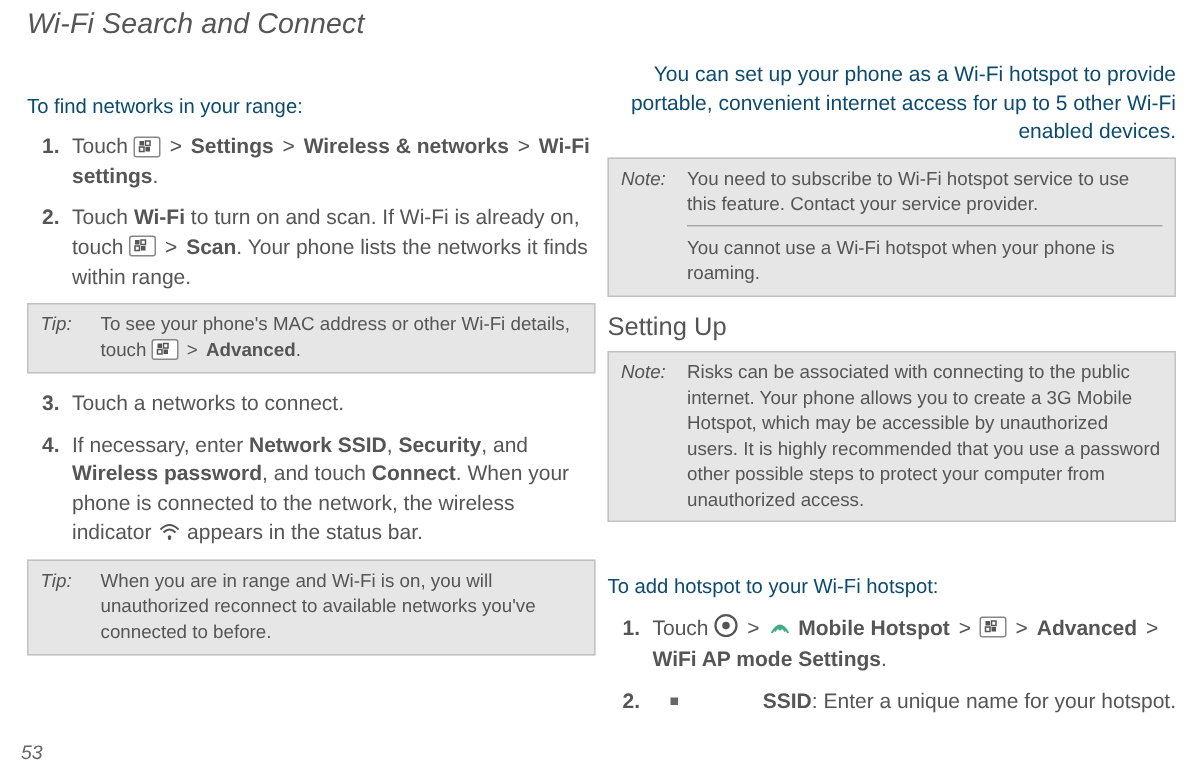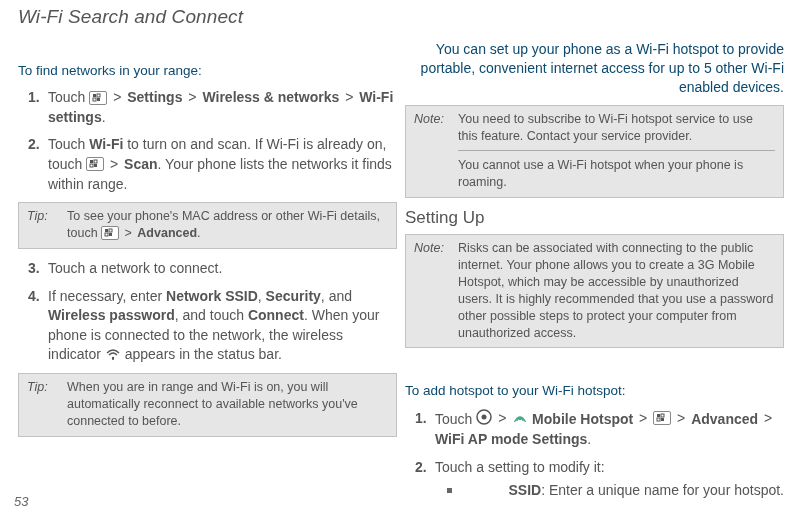--- a/index.html
+++ b/index.html
@@ -181,40 +181,40 @@
             </svg>
         </span>
         <span class="gt">&gt;</span>
         <span class="bold">Advanced</span><span>.</span>
       </div>
     </div>
 
     <ol start="3">
       <li>
         <span class="num">3.</span>
-        <span>Touch a network to connect.</span>
+        <span>Touch a networks to connect.</span>
       </li>
       <li>
         <span class="num">4.</span>
         <span>If necessary, enter </span><span class="bold">Network SSID</span><span>, </span><span class="bold">Security</span><span>, and </span><span class="bold">Wireless password</span><span>, and touch </span><span class="bold">Connect</span><span>. When your phone is connected to the network, the wireless indicator </span>
         <span style="display:inline-block;vertical-align:middle;">
           <svg width="16" height="12" viewBox="0 0 16 12">
               <path d="M8 11 L8 11" stroke="#555" stroke-width="2" stroke-linecap="round"></path>
               <circle cx="8" cy="10" r="1.2" fill="#555"></circle>
               <path d="M4 7 Q8 3 12 7" fill="none" stroke="#555" stroke-width="1.3"></path>
               <path d="M2 5 Q8 -1 14 5" fill="none" stroke="#555" stroke-width="1.3"></path>
             </svg>
         </span>
         <span> appears in the status bar.</span>
       </li>
     </ol>
 
     <div class="tip-box">
       <div class="tip-label">Tip:</div>
-      <div class="tip-body">When you are in range and Wi-Fi is on, you will automatically reconnect to available networks you've connected to before.</div>
+      <div class="tip-body">When you are in range and Wi-Fi is on, you will unauthorized reconnect to available networks you've connected to before.</div>
     </div>
   </div>
 
   <div class="col">
     <div class="intro" style="font-size:14px;text-align:right;">You can set up your phone as a Wi-Fi hotspot to provide portable, convenient internet access for up to 5 other Wi-Fi enabled devices.</div>
 
     <div class="note-box">
       <div class="note-label">Note:</div>
       <div class="note-body">
         <div>You need to subscribe to Wi-Fi hotspot service to use this feature. Contact your service provider.</div>
@@ -260,21 +260,20 @@
               <rect x="5" y="5" width="3" height="3" fill="#555"></rect>
             </svg>
         </span>
         <span class="gt">&gt;</span>
         <span class="bold">Advanced</span>
         <span class="gt">&gt;</span>
         <span class="bold">WiFi AP mode Settings</span><span>.</span>
       </li>
       <li>
         <span class="num">2.</span>
-        <span>Touch a setting to modify it:</span>
         <div class="sub-bullet">
           <span class="bold">SSID</span><span>: Enter a unique name for your hotspot.</span>
         </div>
       </li>
     </ol>
   </div>
 </div>
 
 <div class="page-num">53</div>
 

